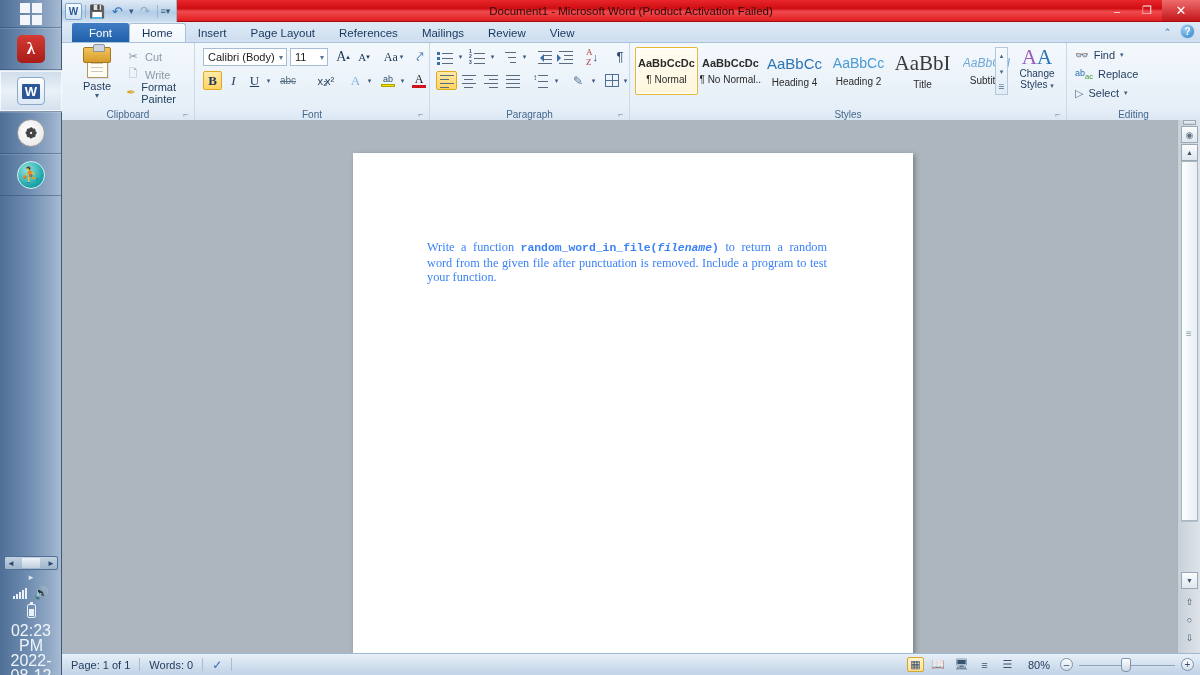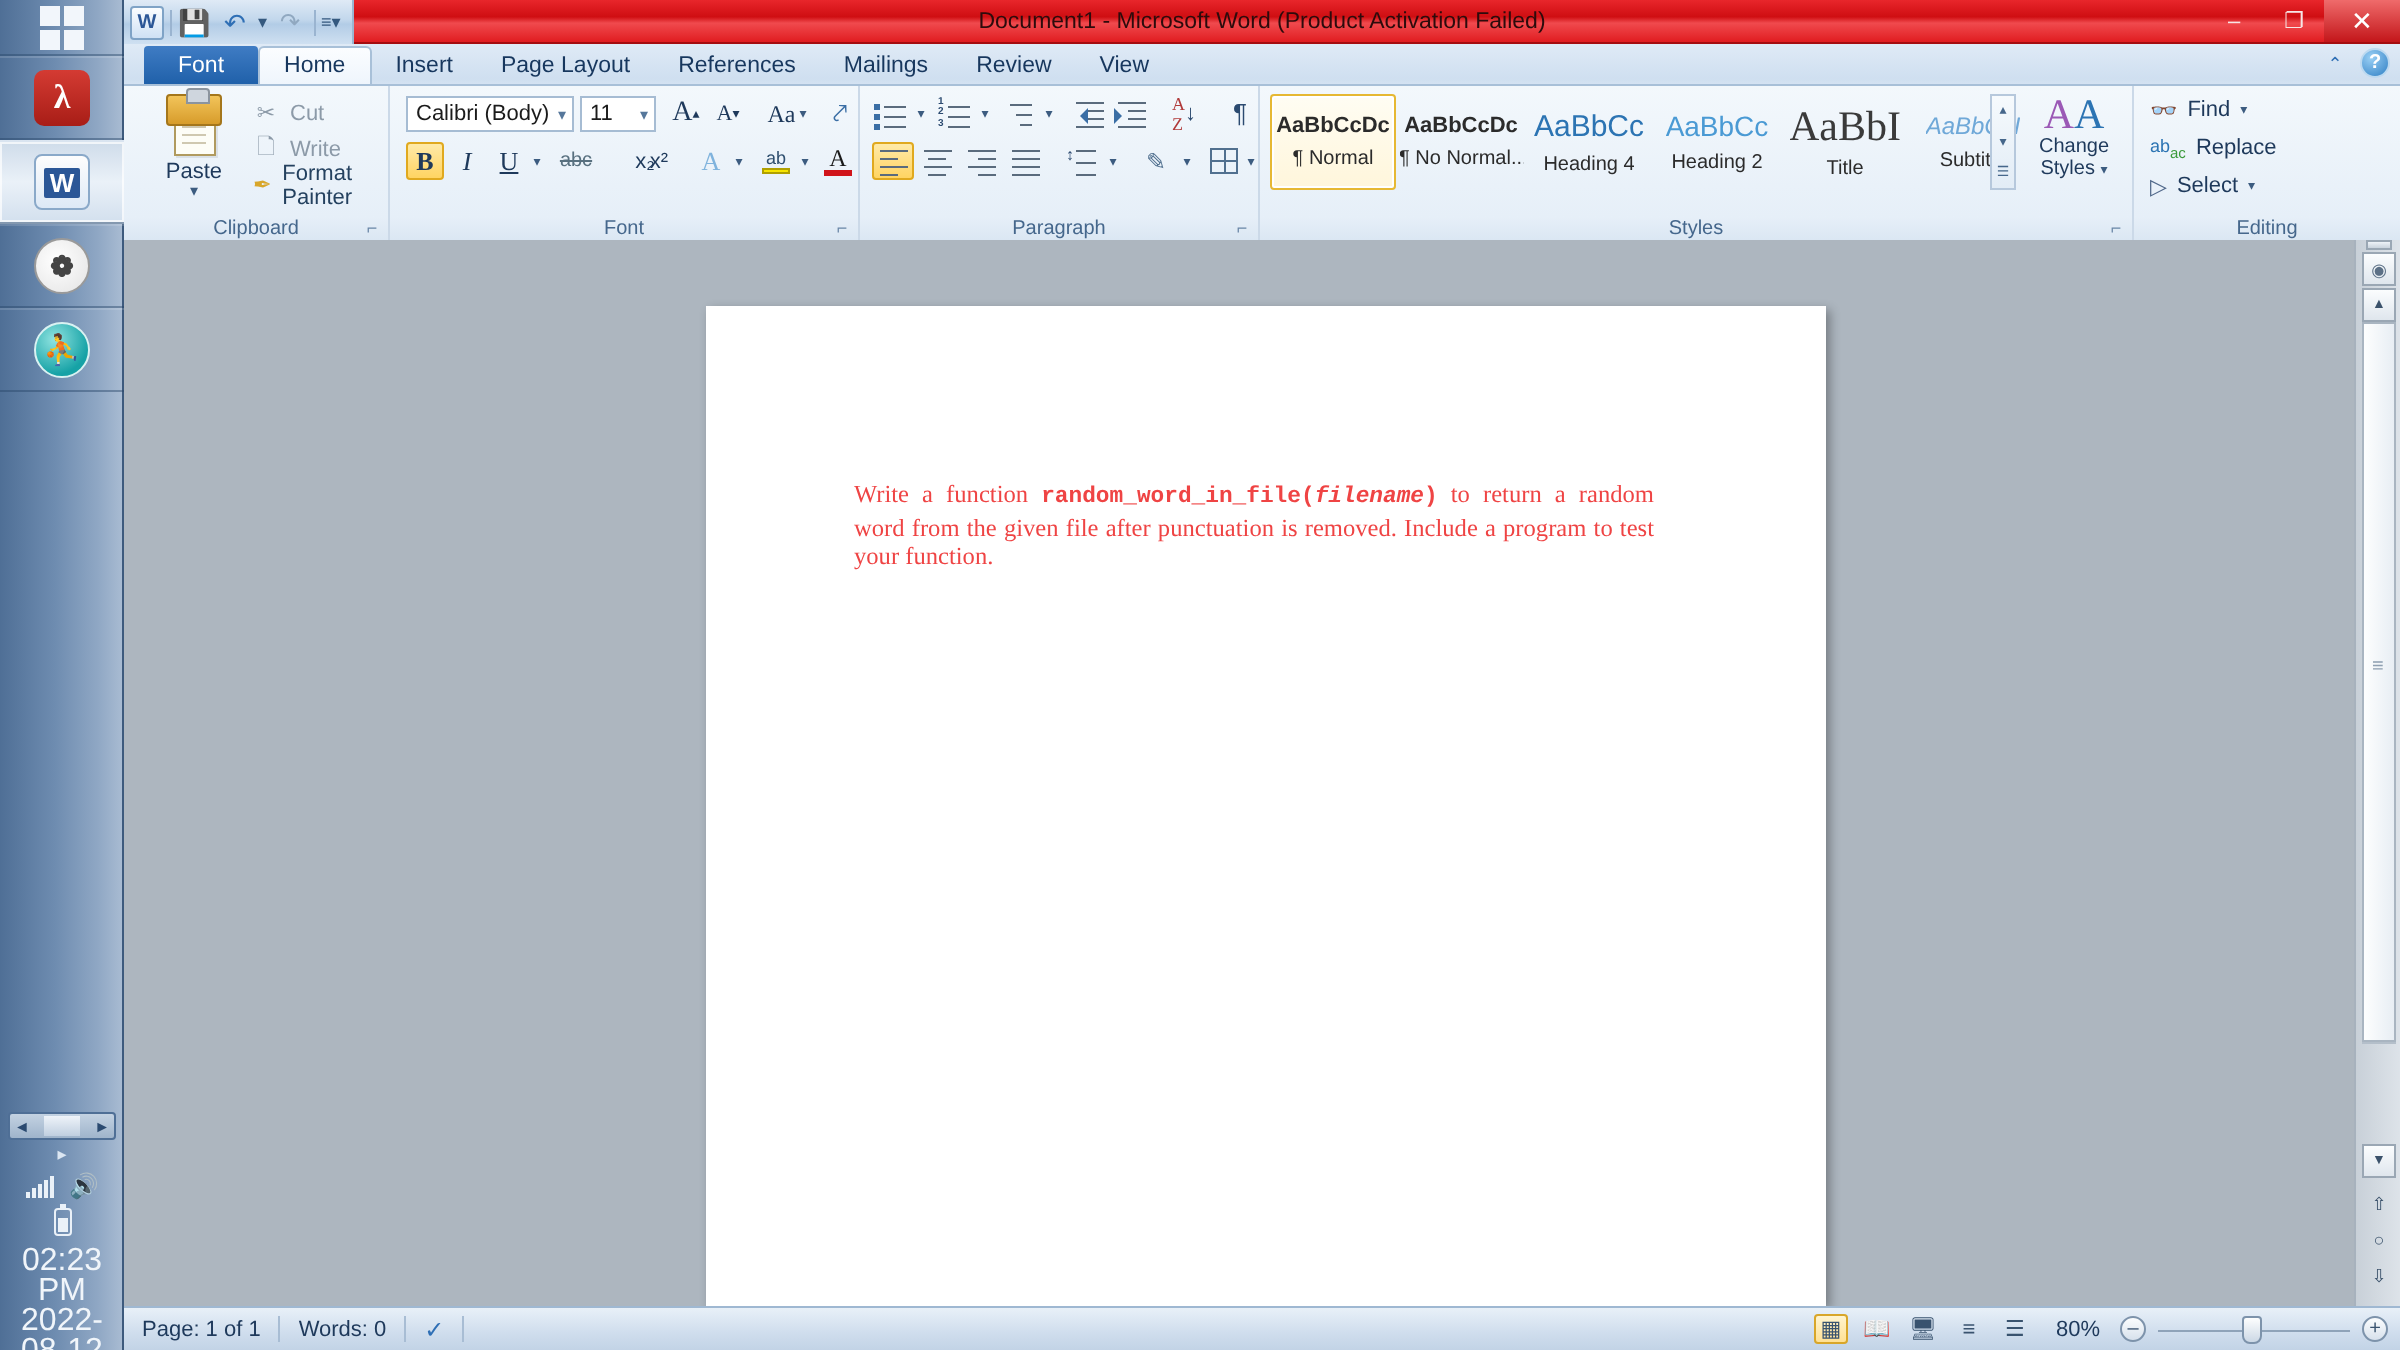--- a/index.html
+++ b/index.html
@@ -204,21 +204,21 @@
     position:absolute; left:62px; top:120px; width:1138px; height:533px;
     background:#adb6bf;
   }
   #page {
     position:absolute; left:291px; top:33px; width:560px; height:500px;
     background:#fff; box-shadow:2px 2px 5px rgba(0,0,0,.32);
   }
   #doc-text {
     position:absolute; left:74px; top:87px; width:400px;
     font-family:"Liberation Serif", serif; font-size:12.3px; line-height:14.6px;
-    color:#ef4444; text-align:justify;
+    color:#3b82f6; text-align:justify;
   }
   #doc-text .mono { font-family:"Liberation Mono", monospace; font-weight:bold; font-size:11.4px; }
   #doc-text .mono-i { font-family:"Liberation Mono", monospace; font-style:italic; font-weight:bold; font-size:11.4px; }
 
   
   #vscroll { position:absolute; right:0; top:0; width:23px; height:533px;
              background:linear-gradient(to right,#c8d0d8,#dde3e9); border-left:1px solid #a7b2bd; }
   .vs-btn { position:absolute; left:3px; width:17px; height:17px; border:1px solid #9aa7b4;
             background:linear-gradient(to bottom,#fbfdfe,#dfe6ed); display:flex; align-items:center; justify-content:center;
             font-size:7px; color:#3b526b; }

